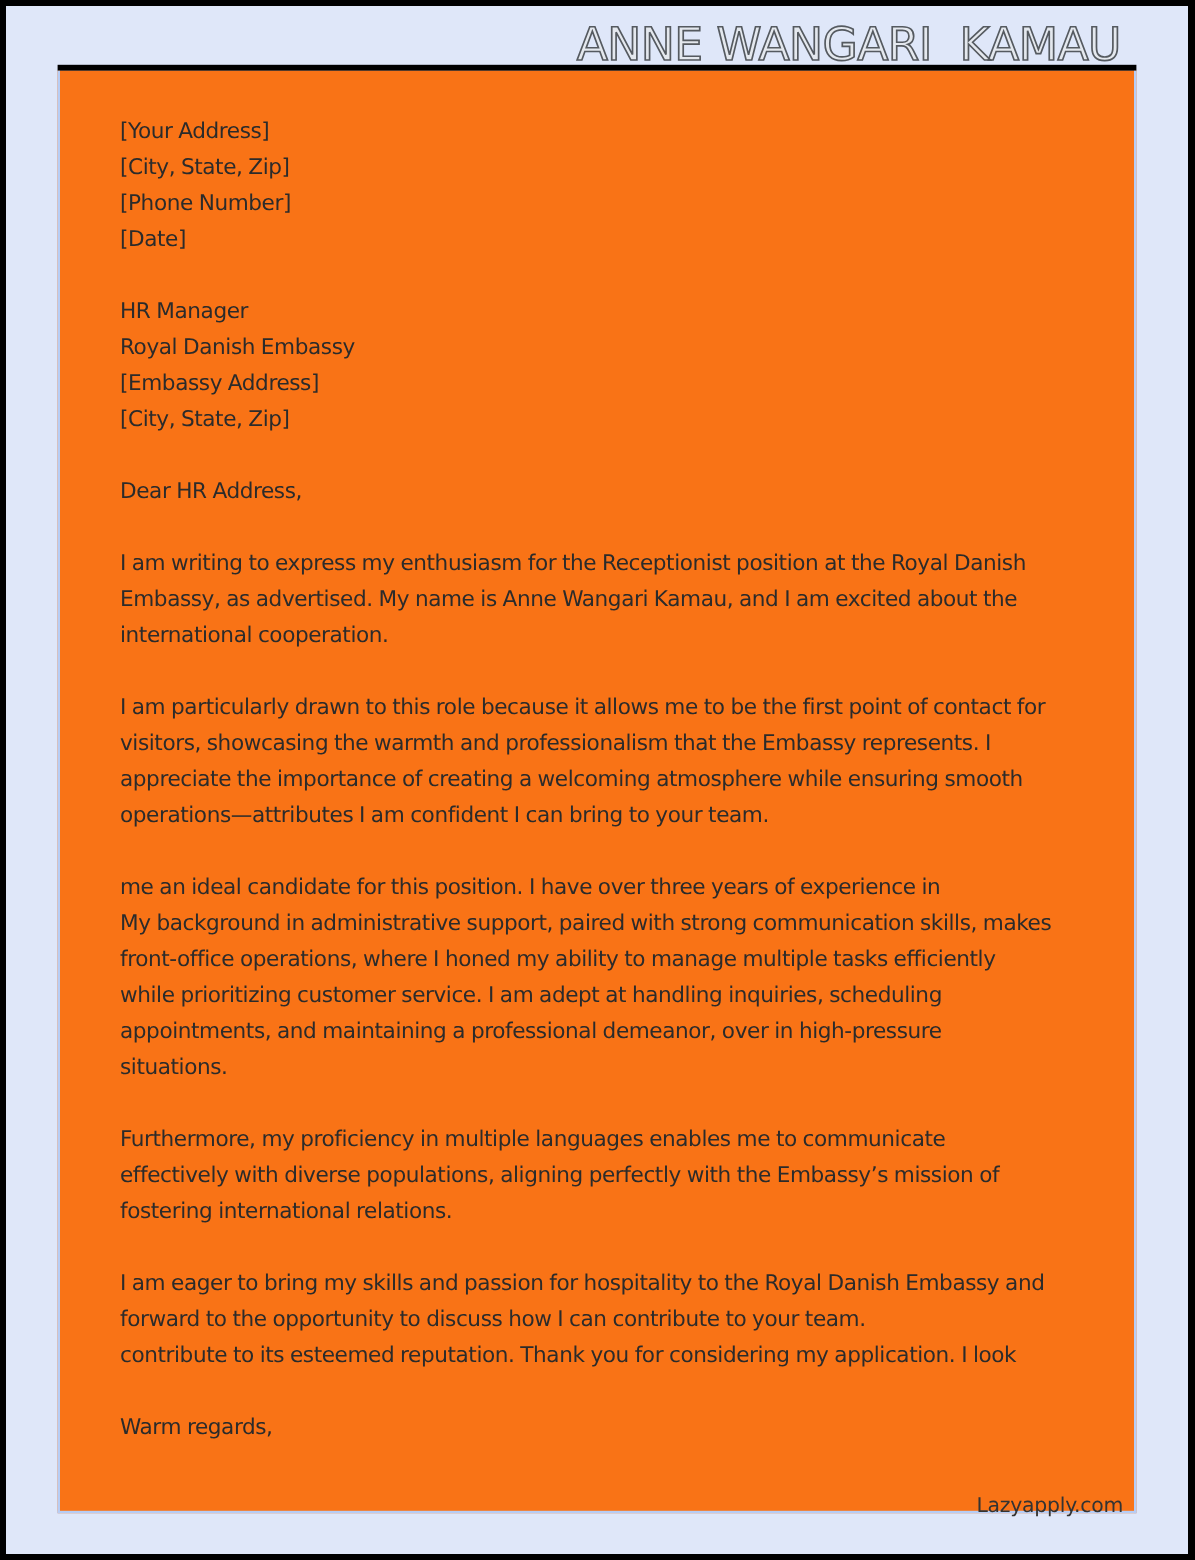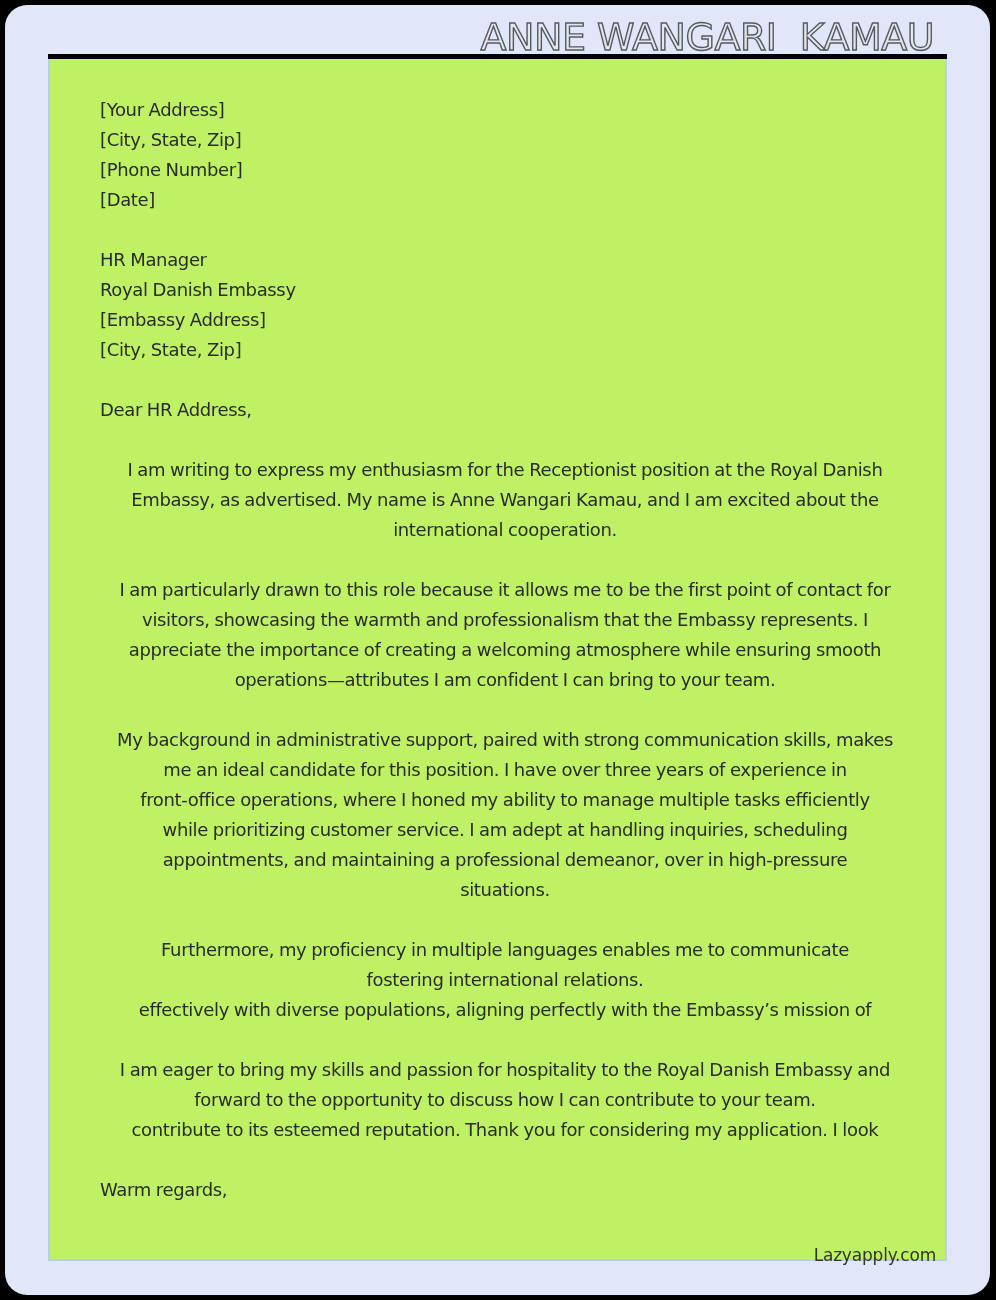--- a/index.html
+++ b/index.html
@@ -14,21 +14,20 @@
       background: #000000;
     }
     .frame {
       position: absolute;
       left: 5px;
       top: 5px;
       width: 985px;
       height: 1290px;
       background: #dfe7f9;
       overflow: hidden;
-      border-radius: 22px;
     }
     .title {
       position: absolute;
       right: 56px;
       top: 10px;
       font-family: "DejaVu Sans", sans-serif;
       font-size: 38px;
       line-height: 44px;
       letter-spacing: -0.5px;
       color: #e4e8ee;
@@ -43,21 +42,21 @@
       width: 899px;
       height: 5px;
       background: #000000;
     }
     .page {
       position: absolute;
       left: 43px;
       top: 54px;
       width: 895px;
       height: 1200px;
-      background: #bef264;
+      background: #f97316;
       border-left: 2px solid #b7cdf5;
       border-right: 2px solid #b7cdf5;
       border-bottom: 2px solid #b7cdf5;
       overflow: visible;
     }
     .content {
       position: absolute;
       left: 50px;
       top: 36px;
       width: 810px;
@@ -78,21 +77,20 @@
       height: 30px;
     }
     .para {
       display: block;
       white-space: normal;
     }
     .para .pl {
       display: block;
       white-space: nowrap;
       height: 30px;
-      text-align: center;
     }
     .footer {
       position: absolute;
       right: 9px;
       top: 1186px;
       font-family: "DejaVu Sans", sans-serif;
       font-size: 17px;
       color: #333333;
       letter-spacing: -0.2px;
     }
@@ -140,34 +138,34 @@
       <div class="para">
         <span class="pl">I am particularly drawn to this role because it allows me to be the first point of contact for</span>
         <span class="pl">visitors, showcasing the warmth and professionalism that the Embassy represents. I</span>
         <span class="pl">appreciate the importance of creating a welcoming atmosphere while ensuring smooth</span>
         <span class="pl">operations—attributes I am confident I can bring to your team.</span>
       </div>
 
       <span class="gap"></span>
 
       <div class="para">
+        <span class="pl">me an ideal candidate for this position. I have over three years of experience in</span>
         <span class="pl">My background in administrative support, paired with strong communication skills, makes</span>
-        <span class="pl">me an ideal candidate for this position. I have over three years of experience in</span>
         <span class="pl">front-office operations, where I honed my ability to manage multiple tasks efficiently</span>
         <span class="pl">while prioritizing customer service. I am adept at handling inquiries, scheduling</span>
         <span class="pl">appointments, and maintaining a professional demeanor, over in high-pressure</span>
         <span class="pl">situations.</span>
       </div>
 
       <span class="gap"></span>
 
       <div class="para">
         <span class="pl">Furthermore, my proficiency in multiple languages enables me to communicate</span>
+        <span class="pl">effectively with diverse populations, aligning perfectly with the Embassy’s mission of</span>
         <span class="pl">fostering international relations.</span>
-        <span class="pl">effectively with diverse populations, aligning perfectly with the Embassy’s mission of</span>
       </div>
 
       <span class="gap"></span>
 
       <div class="para">
         <span class="pl">I am eager to bring my skills and passion for hospitality to the Royal Danish Embassy and</span>
         <span class="pl">forward to the opportunity to discuss how I can contribute to your team.</span>
         <span class="pl">contribute to its esteemed reputation. Thank you for considering my application. I look</span>
       </div>
 

